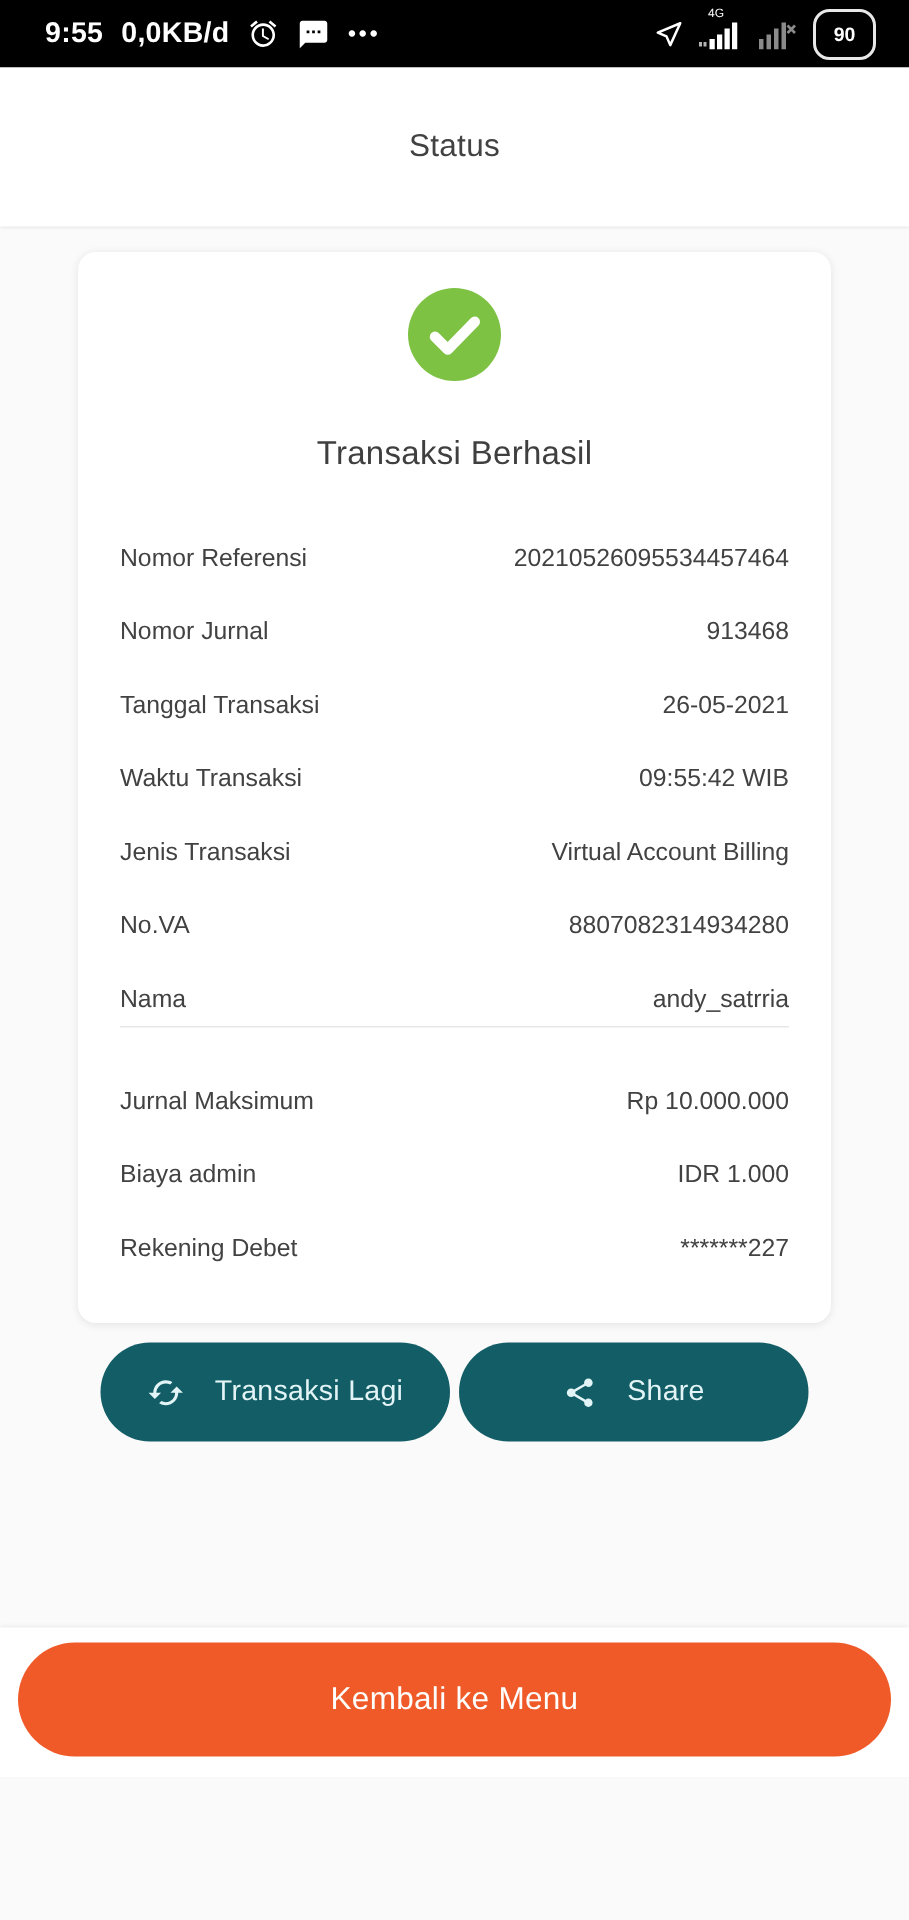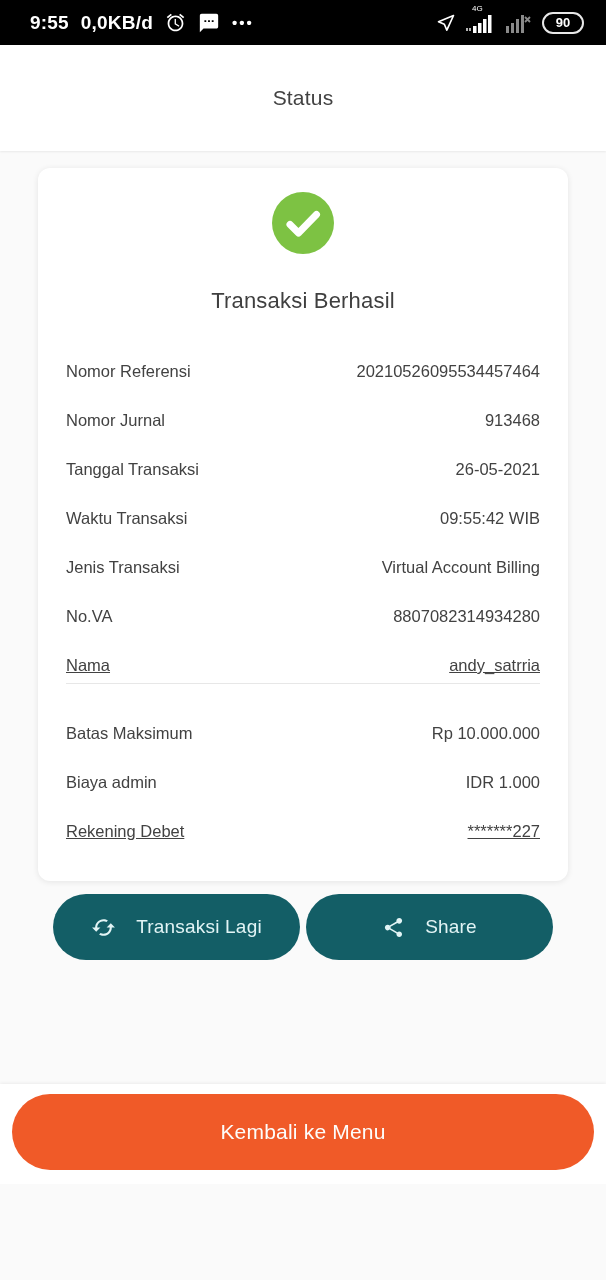--- a/index.html
+++ b/index.html
@@ -22,52 +22,52 @@
   }
   .sb-left, .sb-right { display: flex; align-items: center; }
   .sb-left { gap: 12px; }
   .sb-right { gap: 10px; }
   .sb-time, .sb-rate { font-size: 19px; font-weight: bold; letter-spacing: .2px; }
   .sb-icon { display: inline-flex; align-items: center; }
   .sb-dots { font-size: 15px; letter-spacing: 2px; font-weight: bold; }
   .sig { display: inline-flex; align-items: flex-end; position: relative; }
   .sig-4g { position: absolute; top: -9px; left: 6px; font-size: 8px; font-weight: normal; color: #fff; }
   .battery {
-    min-width: 42px; height: 22px; border: 2px solid #e8e8e8; border-radius: 11px;
+    min-width: 42px; height: 34px; border: 2px solid #e8e8e8; border-radius: 11px;
     display: flex; align-items: center; justify-content: center;
     font-size: 13px; font-weight: bold; color: #fff; padding: 0 6px;
   }
 
   
   .app-header {
     height: 106px; background: #fff; flex: 0 0 auto;
     display: flex; align-items: center; justify-content: center;
     box-shadow: 0 1px 2px rgba(0,0,0,.07);
     position: relative; z-index: 2;
   }
   .app-title { font-size: 21px; color: #424242; letter-spacing: .2px; }
 
   
-  .content { flex: 1 1 auto; padding: 17px 1px 0; }
+  .content { flex: 1 1 auto; padding: 17px 15px 0; }
   .card {
     background: #fff; border-radius: 12px;
     margin: 0 37px; padding: 24px 28px 40px;
     box-shadow: 0 1px 6px rgba(0,0,0,.09);
   }
   .check-wrap { display: flex; justify-content: center; margin-bottom: 30px; }
   .check-circle { width: 62px; height: 62px; }
   .card-title {
     text-align: center; font-size: 22px; color: #3f3f3f;
     margin-bottom: 48px; letter-spacing: .2px;
   }
   .row {
     display: flex; justify-content: space-between; align-items: baseline;
     margin-bottom: 30px; font-size: 16.5px; color: #424242;
   }
-  .row:last-child { margin-bottom: 0; text-decoration: underline; }
+  .row:last-child { margin-bottom: 0; }
   .row .lbl { text-align: left; }
   .row .val { text-align: right; }
   .divider { border: 0; border-top: 1px solid #e7e7e7; margin: 8px 0 40px; }
 
   
   .actions {
     display: flex; gap: 6px; margin: 13px 52px 0 52px;
   }
   .btn-teal {
     flex: 1 1 0; height: 66px; border: none; border-radius: 33px;
@@ -197,21 +197,21 @@
         <div class="row">
           <span class="lbl">Nama</span>
           <span class="val">andy_satrria</span>
         </div>
       </div>
 
       <hr class="divider">
 
       <div>
         <div class="row">
-          <span class="lbl">Batas Maksimum</span>
+          <span class="lbl">Jurnal Maksimum</span>
           <span class="val">Rp 10.000.000</span>
         </div>
         <div class="row">
           <span class="lbl">Biaya admin</span>
           <span class="val">IDR 1.000</span>
         </div>
         <div class="row">
           <span class="lbl">Rekening Debet</span>
           <span class="val">*******227</span>
         </div>

